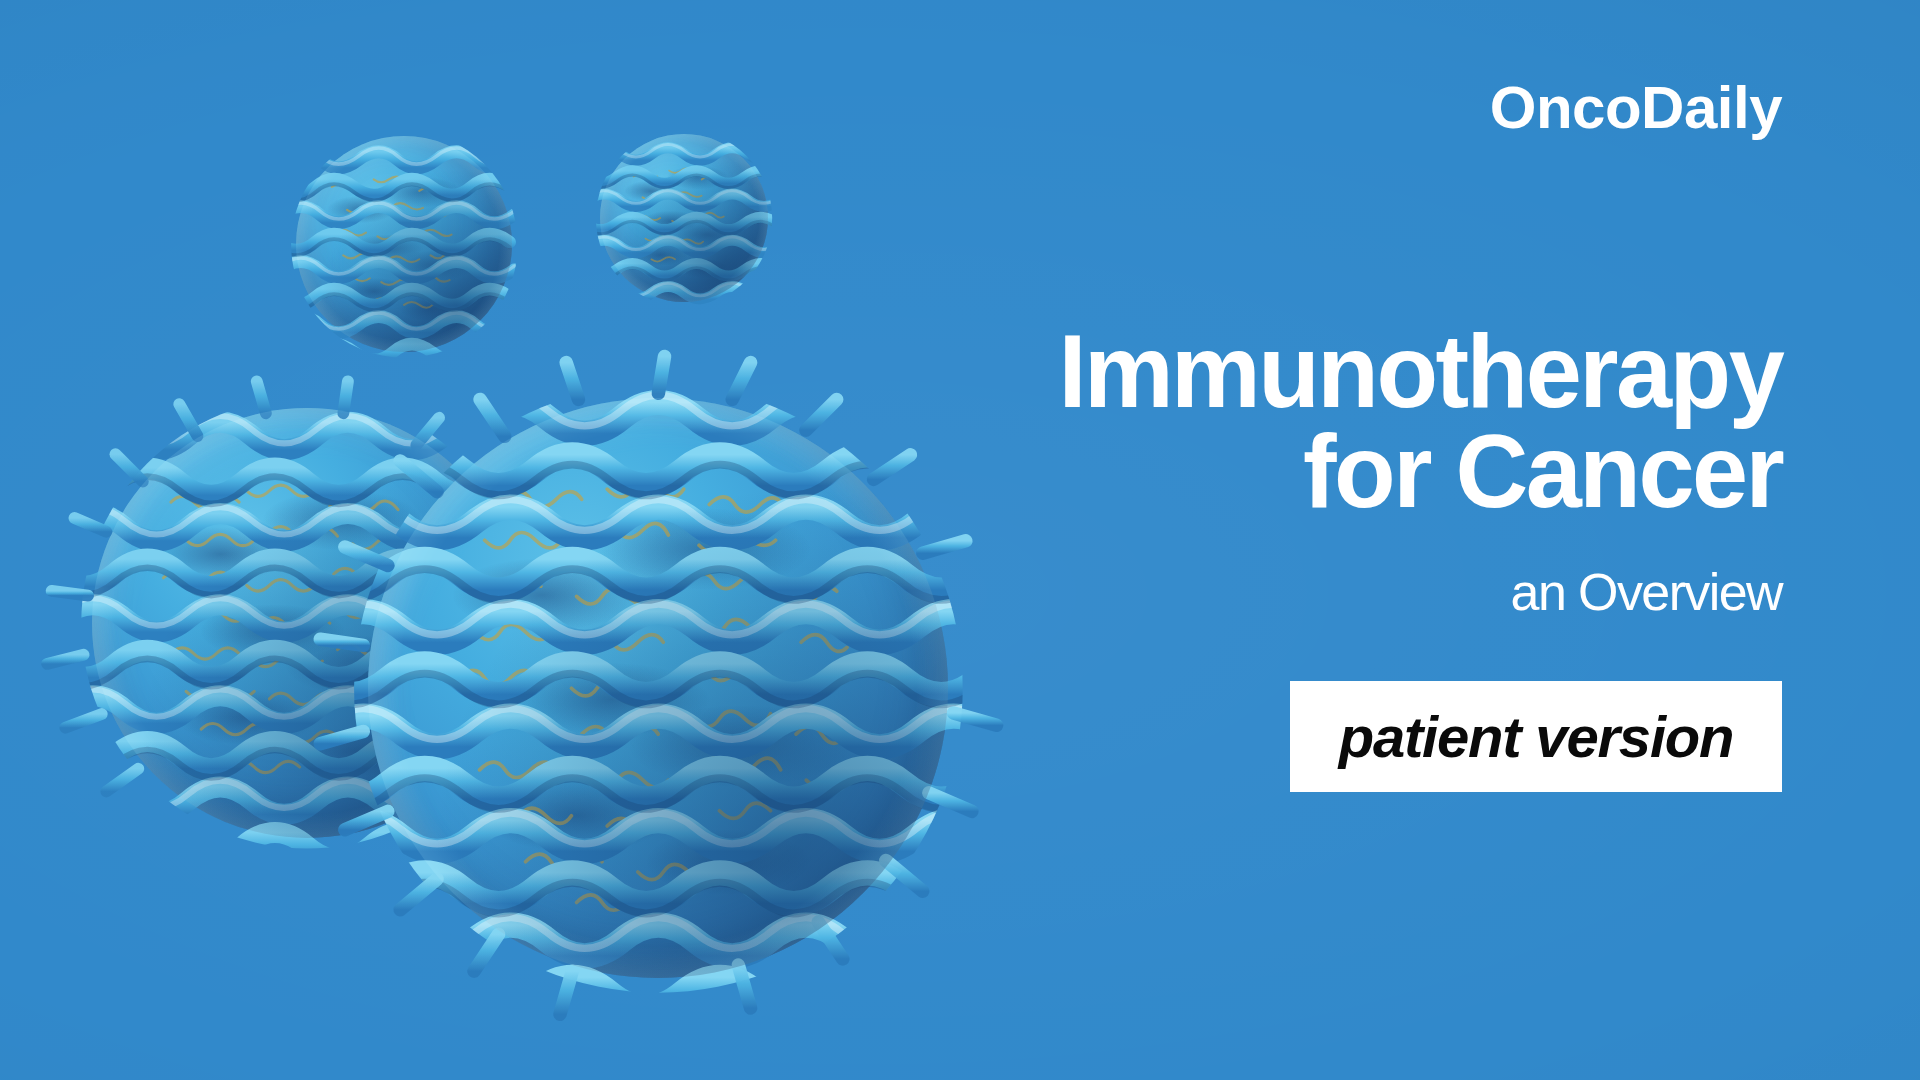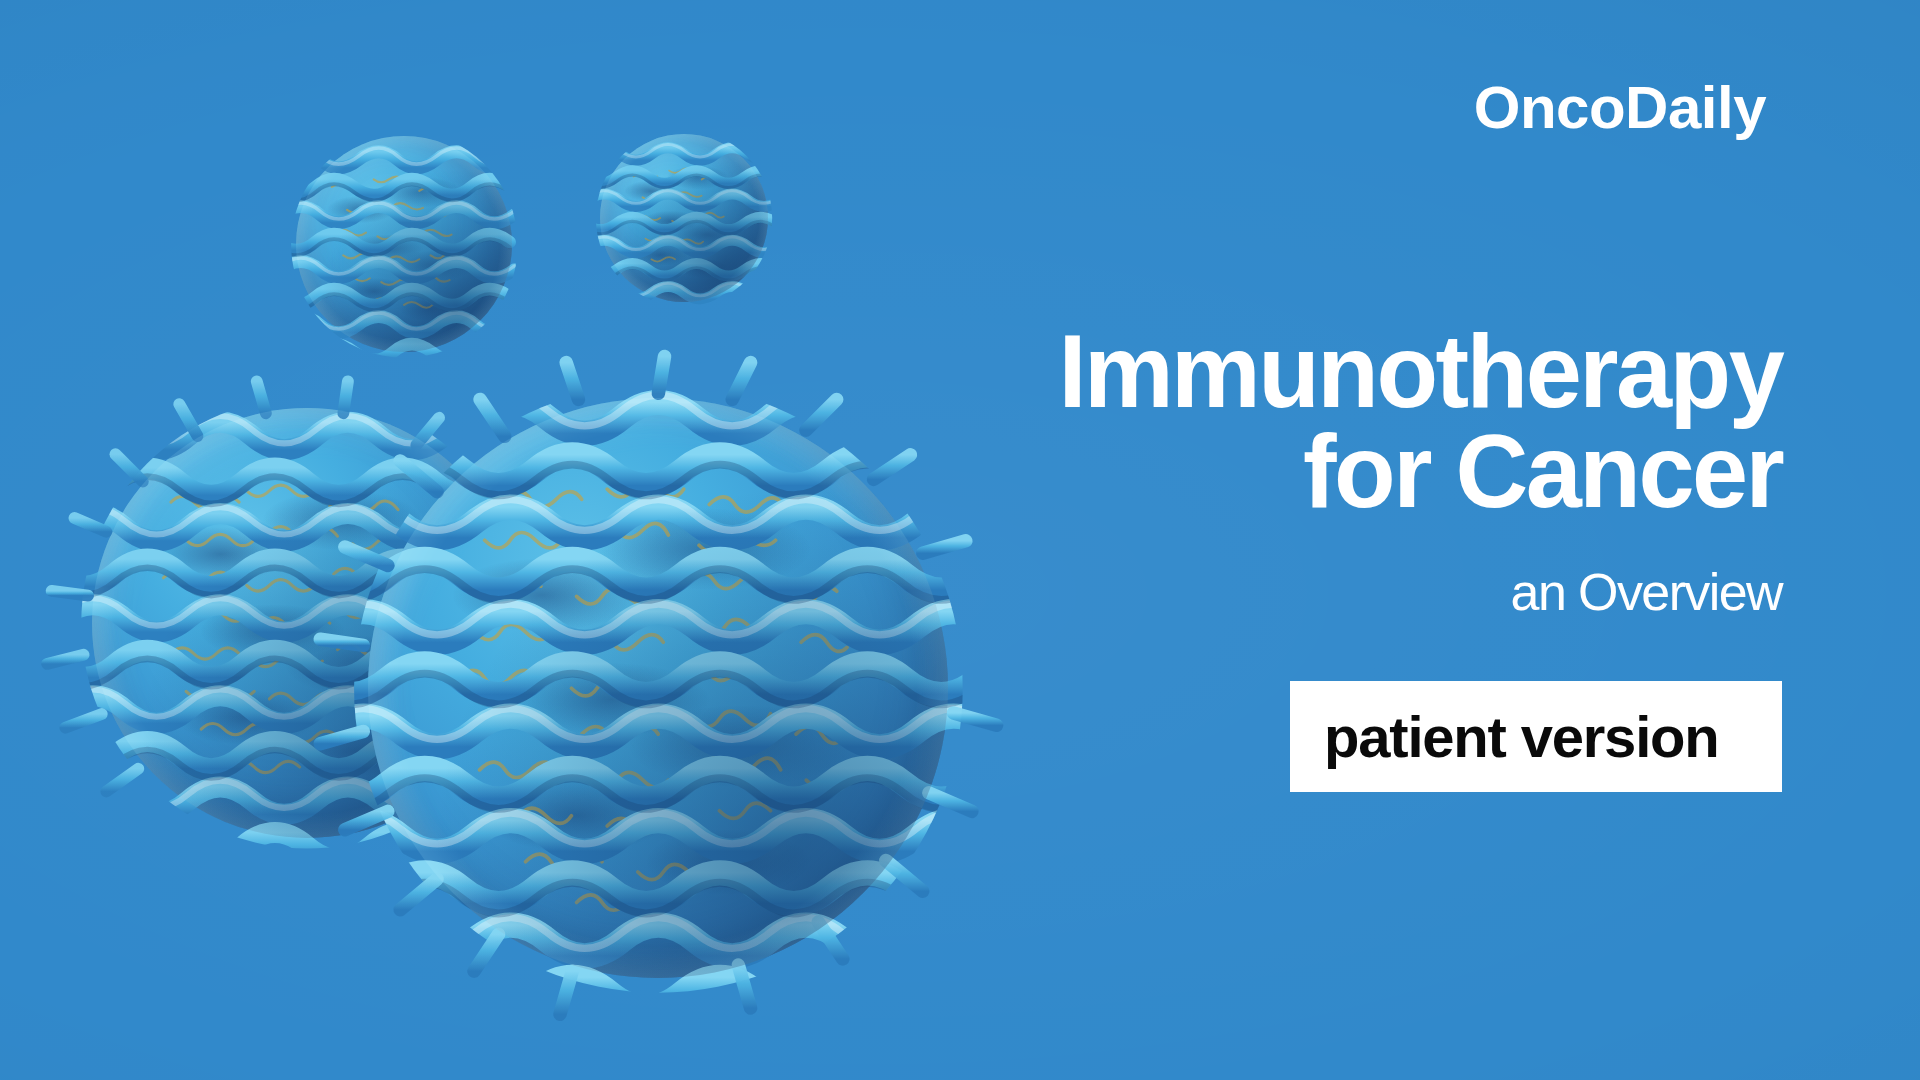--- a/index.html
+++ b/index.html
@@ -75,21 +75,21 @@
     border-radius:50%;
     filter:blur(10px);
   }
 
   
   .text-col{
     position:absolute; right:138px; top:0; width:1020px; height:1080px;
     text-align:right; pointer-events:none;
   }
   .brand{
-    position:absolute; right:16px; top:78px;
+    position:absolute; right:0; top:78px;
     font-size:60px; font-weight:bold; color:#ffffff;
     letter-spacing:-0.5px; line-height:1;
   }
   .headline{
     position:absolute; right:0; top:322px;
     color:#ffffff; font-weight:bold;
     font-size:104px; line-height:0.96;
     letter-spacing:-2.6px;
     transform:scaleX(.97); transform-origin:100% 50%;
   }
@@ -101,21 +101,21 @@
     font-size:52px; line-height:1;
     letter-spacing:-1.6px;
   }
   .badge{
     position:absolute; right:0; top:681px;
     background:#ffffff; color:#0a0a0a;
     font-weight:bold; font-size:58px; line-height:1;
     padding:27px 34px 26px 34px;
     letter-spacing:-1.2px;
     box-sizing:border-box;
-    min-width:492px; text-align:left;
+    min-width:492px; text-align:center;font-style:italic;
   }
 </style>
 </head>
 <body>
 
 <div id="stage">
 
   <div class="bg-vignette"></div>
 
   <div>

